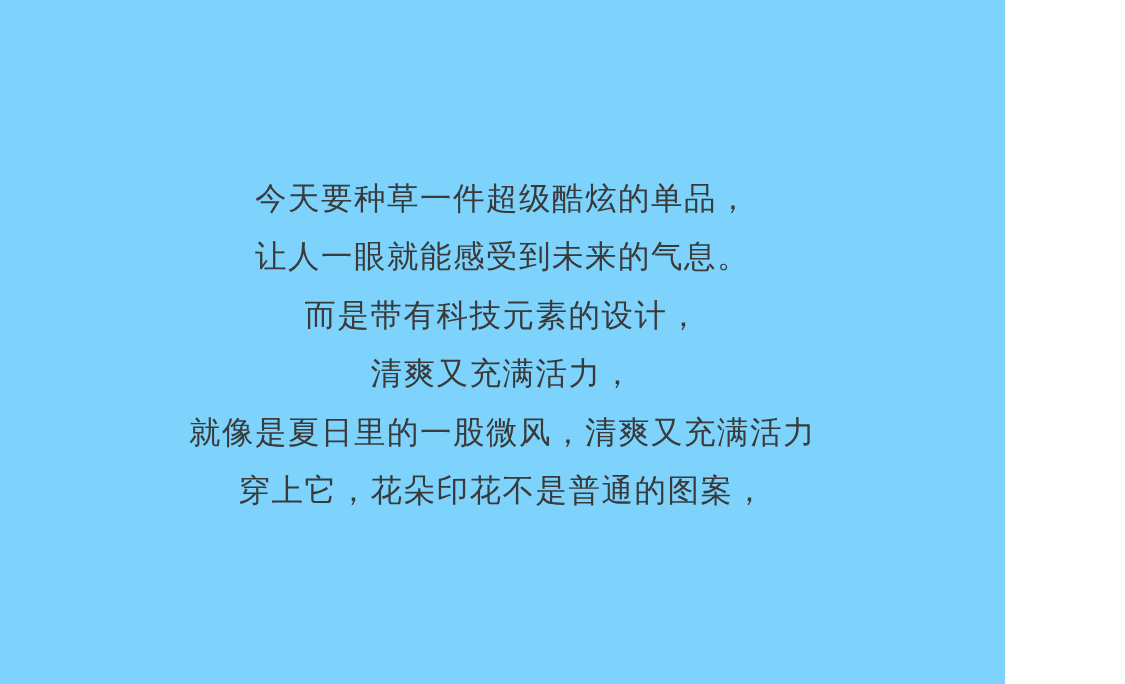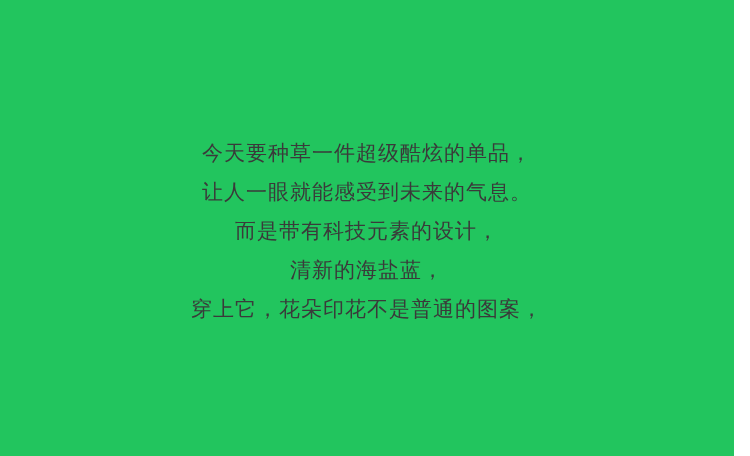--- a/index.html
+++ b/index.html
@@ -6,24 +6,24 @@
     margin: 0;
     padding: 0;
   }
   body {
     width: 750px;
     height: 456px;
     background: #ffffff;
     font-family: "Liberation Sans", sans-serif;
   }
   .page {
-    width: 734px;
+    width: 670px;
     height: 456px;
     box-sizing: border-box;
-    background: #22c55e;
+    background: #7dd3fc;
     display: flex;
     flex-direction: column;
     align-items: center;
     justify-content: center;
     padding: 28px 20px 24px 20px;
   }
   .copy-block {
     width: 100%;
     display: flex;
     flex-direction: column;
@@ -39,16 +39,17 @@
   }
 </style>
 </head>
 <body>
 
 <div class="page">
   <div class="copy-block">
     <div class="copy-line">今天要种草一件超级酷炫的单品，</div>
     <div class="copy-line">让人一眼就能感受到未来的气息。</div>
     <div class="copy-line">而是带有科技元素的设计，</div>
-    <div class="copy-line">清新的海盐蓝，</div>
+    <div class="copy-line">清爽又充满活力，</div>
+    <div class="copy-line">就像是夏日里的一股微风，清爽又充满活力</div>
     <div class="copy-line">穿上它，花朵印花不是普通的图案，</div>
   </div>
 </div>
 
 </body></html>

